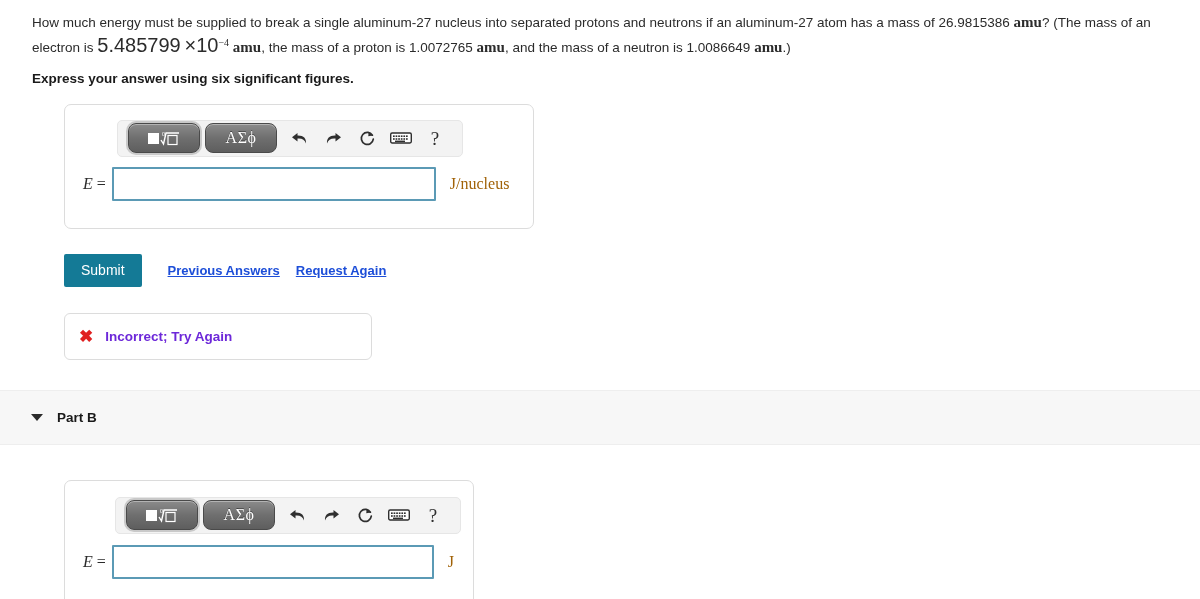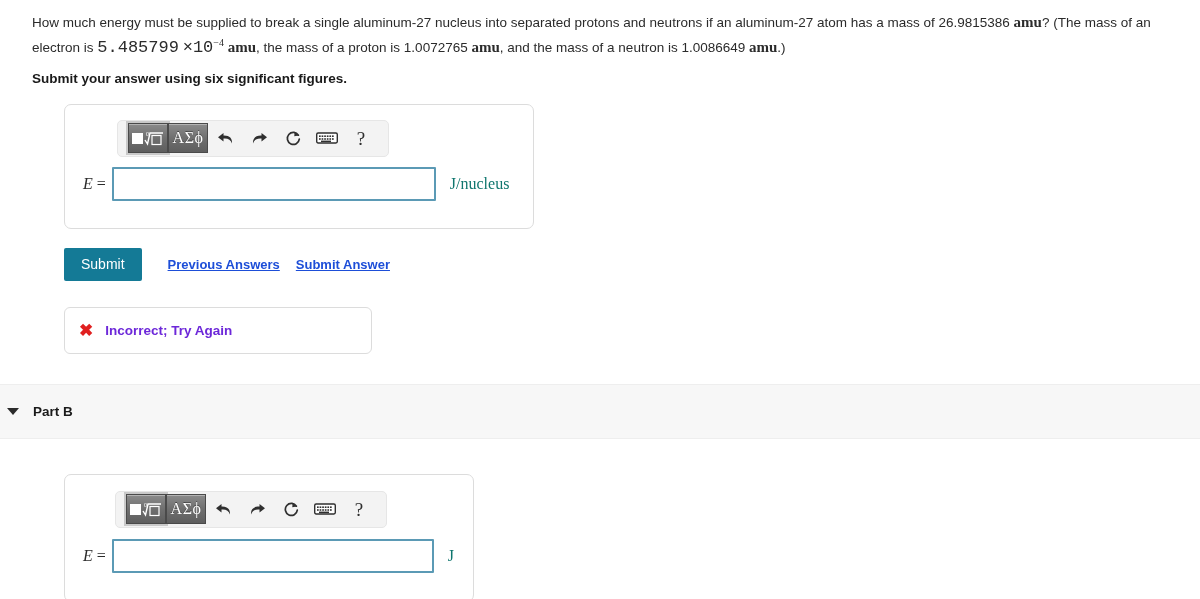--- a/index.html
+++ b/index.html
@@ -23,22 +23,22 @@
     font-size: 13.5px;
     line-height: 20px;
     color: #2b2b2b;
   }
   .bold-instr {
     font-size: 13.5px;
     font-weight: bold;
     color: #1a1a1a;
   }
   .mathser {
-    font-family: Liberation Mono, monospace;
-    font-size: 17px;
+    font-family: Liberation Sans, sans-serif;
+    font-size: 20px;
   }
   .mathser-b {
     font-family: "Liberation Serif", serif;
     font-size: 15px;
     font-weight: bold;
   }
   .sup {
     font-family: "Liberation Serif", serif;
     font-size: 10px;
     vertical-align: super;
@@ -67,29 +67,30 @@
     display: inline-flex;
     align-items: center;
     padding: 4px 10px;
     box-sizing: border-box;
     height: 37px;
   }
   .tb-a { margin: 15px 0 0 52px; }
   .tb-b { margin: 16px 0 0 50px; }
 
   .tbtn {
-    width: 40px;
+    width: 72px;
     height: 30px;
-    border-radius: 0;
+    border-radius: 8px;
     background: linear-gradient(to bottom, #8b8b8b 0%, #6f6f6f 50%, #5e5e5e 100%);
     border: 1px solid #4a4a4a;
     box-shadow: inset 0 1px 0 rgba(255,255,255,.35);
     display: inline-flex;
     align-items: center;
     justify-content: center;
+    margin-right: 5px;
     color: #ffffff;
     box-sizing: border-box;
   }
   .tbtn.sel { box-shadow: inset 0 1px 0 rgba(255,255,255,.35), 0 0 0 2px #c9c9c9; }
   .greek {
     font-family: "Liberation Serif", serif;
     font-size: 16px;
     letter-spacing: .5px;
     text-shadow: 0 -1px 0 rgba(0,0,0,.45);
   }
@@ -133,30 +134,30 @@
     background: #ffffff;
     box-sizing: border-box;
     border-radius: 1px;
   }
   .mi-a { width: 324px; }
   .mi-b { width: 322px; }
 
   .unit {
     font-family: "Liberation Serif", serif;
     font-size: 16px;
-    color: #0f766e;
+    color: #a16207;
     margin-left: 14px;
     white-space: nowrap;
   }
 
   
   .submit-row {
     display: flex;
     align-items: center;
-    margin: 19px 0 0 32px;
+    margin: 25px 0 0 32px;
   }
   .submit-btn {
     background: #147a96;
     color: #ffffff;
     border: none;
     font-family: "Liberation Sans", sans-serif;
     font-size: 14px;
     padding: 8px 17px 9px 17px;
     border-radius: 2px;
     cursor: pointer;
@@ -202,20 +203,21 @@
   .part-band {
     margin-top: 30px;
     width: 1200px;
     height: 55px;
     background: #f7f7f7;
     border-top: 1px solid #eeeeee;
     border-bottom: 1px solid #eeeeee;
     display: flex;
     align-items: center;
     box-sizing: border-box;
+    padding-left: 24px;
   }
   .caret {
     margin-left: 7px;
     margin-right: 14px;
     width: 0;
     height: 0;
     border-left: 6px solid transparent;
     border-right: 6px solid transparent;
     border-top: 7px solid #2b2b2b;
   }
@@ -233,21 +235,21 @@
 <div class="page">
 
   <div id="partA-body">
 
     <div class="qtext stmt-line">
       <span>How much energy must be supplied to break a single aluminum-27 nucleus into separated protons and neutrons if an aluminum-27 atom has a mass of </span><span class="qtext">26.9815386</span>&nbsp;<span class="mathser-b">amu</span><span>? (The mass of an electron is </span><span class="mathser">5.485799</span>
       <span class="mathser">×</span><span class="mathser">10</span><span class="sup">−4</span>
       <span class="mathser-b">amu</span><span>, the mass of a proton is </span><span>1.0072765</span>&nbsp;<span class="mathser-b">amu</span><span>, and the mass of a neutron is </span><span>1.0086649</span>&nbsp;<span class="mathser-b">amu</span><span>.)</span>
     </div>
 
-    <div class="bold-instr instr-line">Submit your answer using six significant figures.</div>
+    <div class="bold-instr instr-line">Express your answer using six significant figures.</div>
 
     <div class="answer-box ab-a">
 
       <div class="toolbar tb-a">
         <span class="tbtn sel">
           <svg width="34" height="18" viewBox="0 0 34 18">
             <rect x="1" y="4" width="11" height="11" fill="#ffffff"></rect>
             <text x="15" y="7" font-size="6" fill="#ffffff" font-family="serif">0</text>
             <path d="M14 11 L16.5 15 L19 4 L32 4" stroke="#ffffff" stroke-width="1.4" fill="none"></path>
             <rect x="21" y="6.5" width="9" height="9" fill="none" stroke="#ffffff" stroke-width="1.2"></rect>
@@ -301,21 +303,21 @@
       <div class="field-row fr-a">
         <span class="eqlabel"><i>E</i>&nbsp;<span>=</span></span>
         <span class="mathinput mi-a"></span>
         <span class="unit">J/nucleus</span>
       </div>
     </div>
 
     <div class="submit-row">
       <button class="submit-btn">Submit</button>
       <span class="link">Previous Answers</span>
-      <span class="link second">Submit Answer</span>
+      <span class="link second">Request Again</span>
     </div>
 
     <div class="feedback">
       <span class="xmark">✖</span>
       <span class="feedback-text">Incorrect; Try Again</span>
     </div>
   </div>
 
   <div class="part-band">
     <span class="caret"></span>

